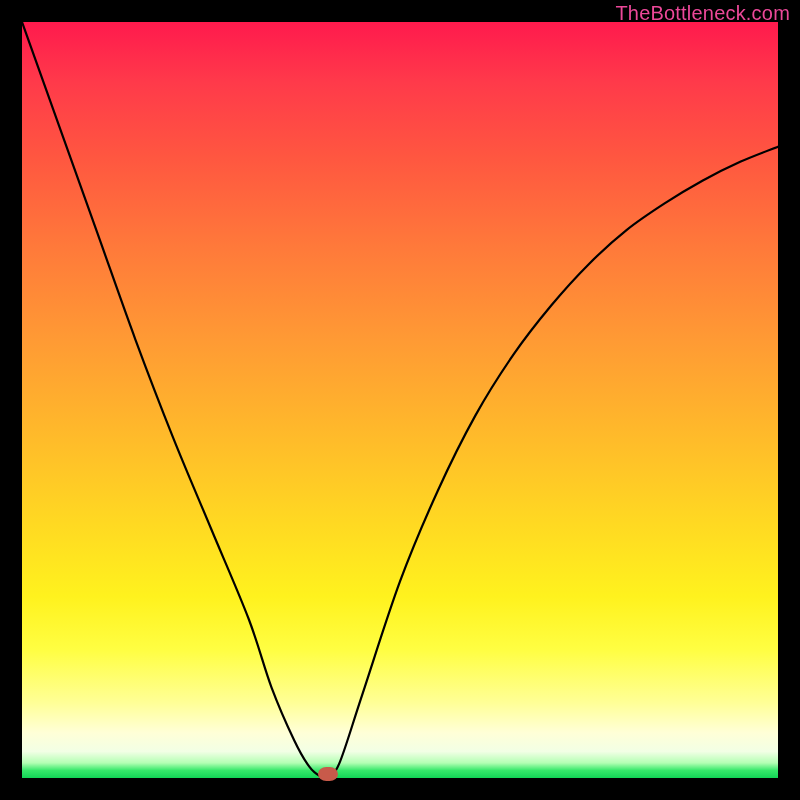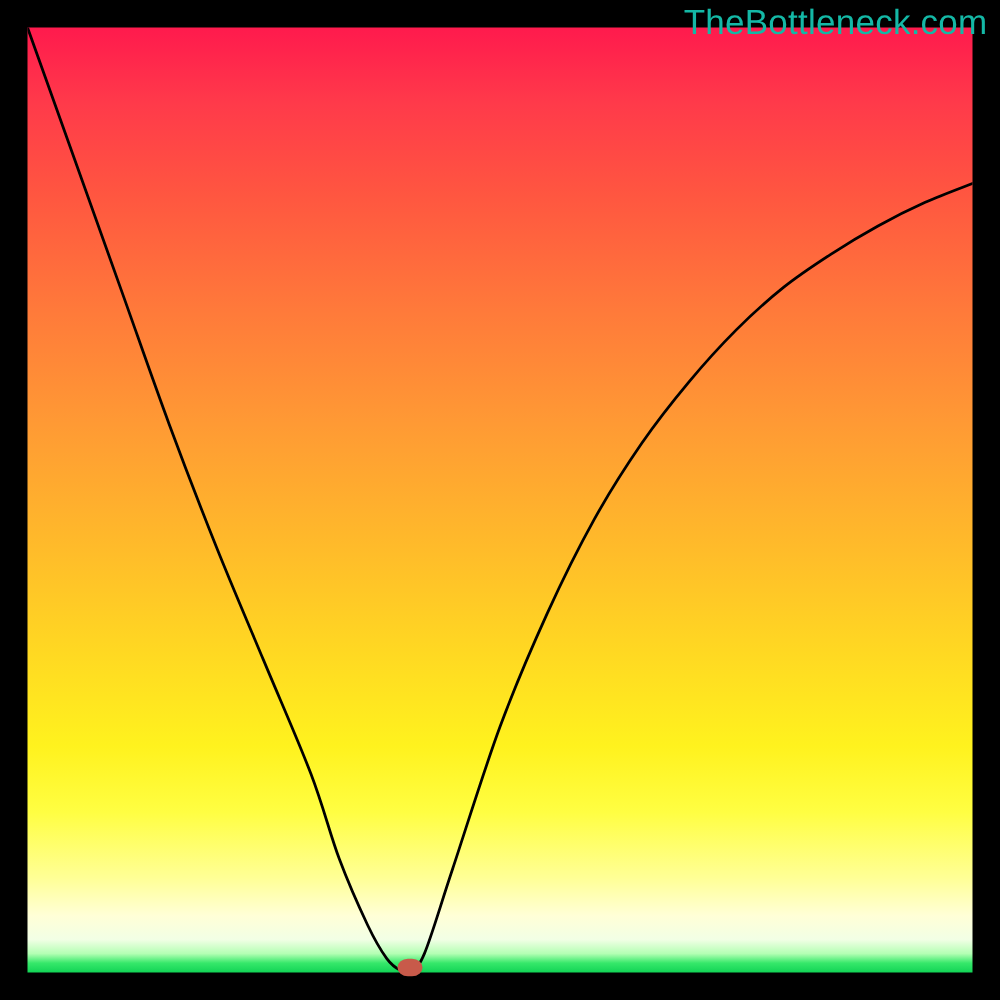--- a/index.html
+++ b/index.html
@@ -54,22 +54,22 @@
     border-radius: 50% / 60%;
     width: 20px;
     height: 14px;
     background: #c85a4a;
     transform: translate(-50%, -50%);
   }
   .watermark {
     position: absolute;
     top: 2px;
     right: 10px;
-    color: #14b8a6;
-    font-size: 28px;
+    color: #ec4899;
+    font-size: 20px;
     letter-spacing: 0.2px;
     font-weight: 500;
   }
 </style>
 </head>
 <body>
 
 <div class="frame">
 
   <div class="plot-area">

